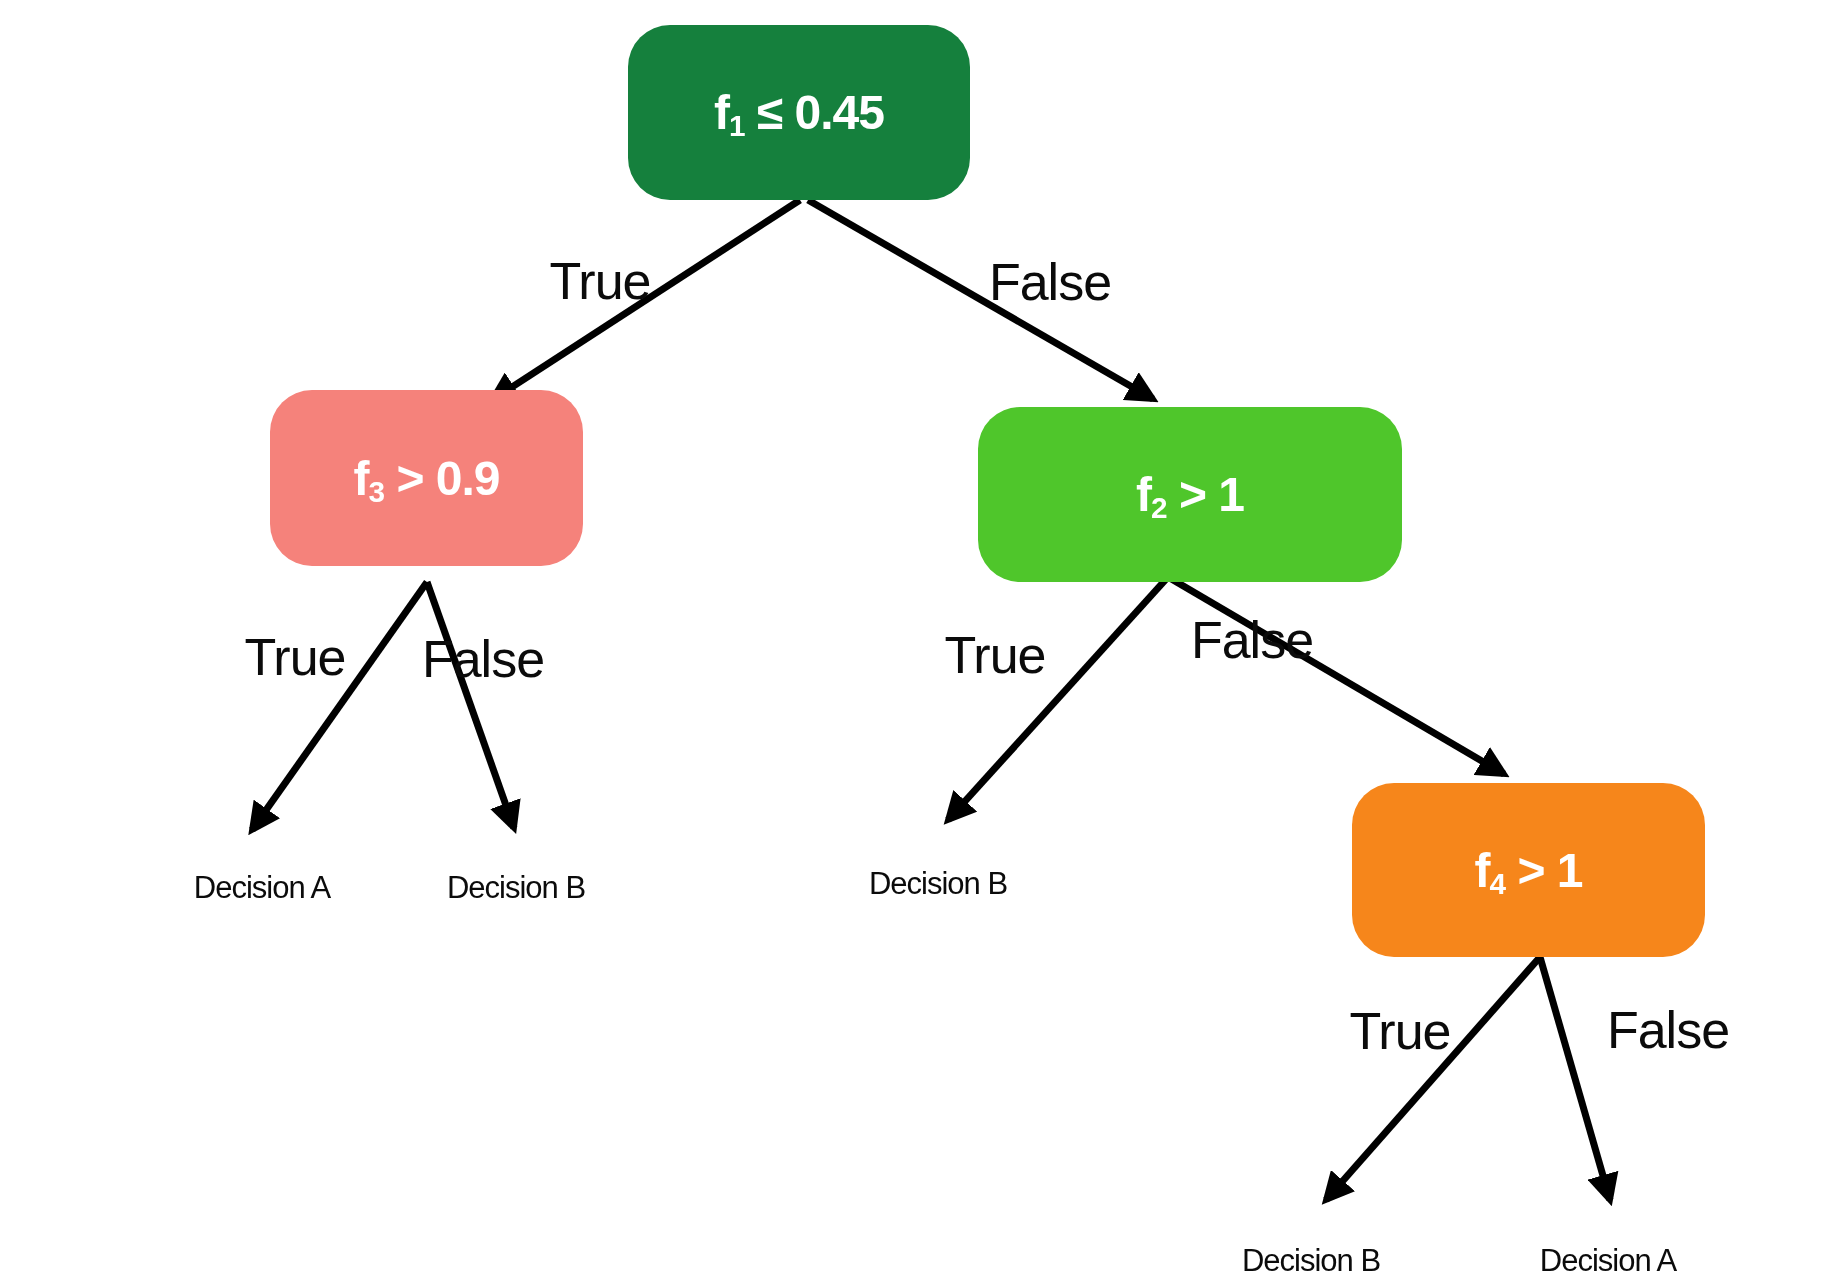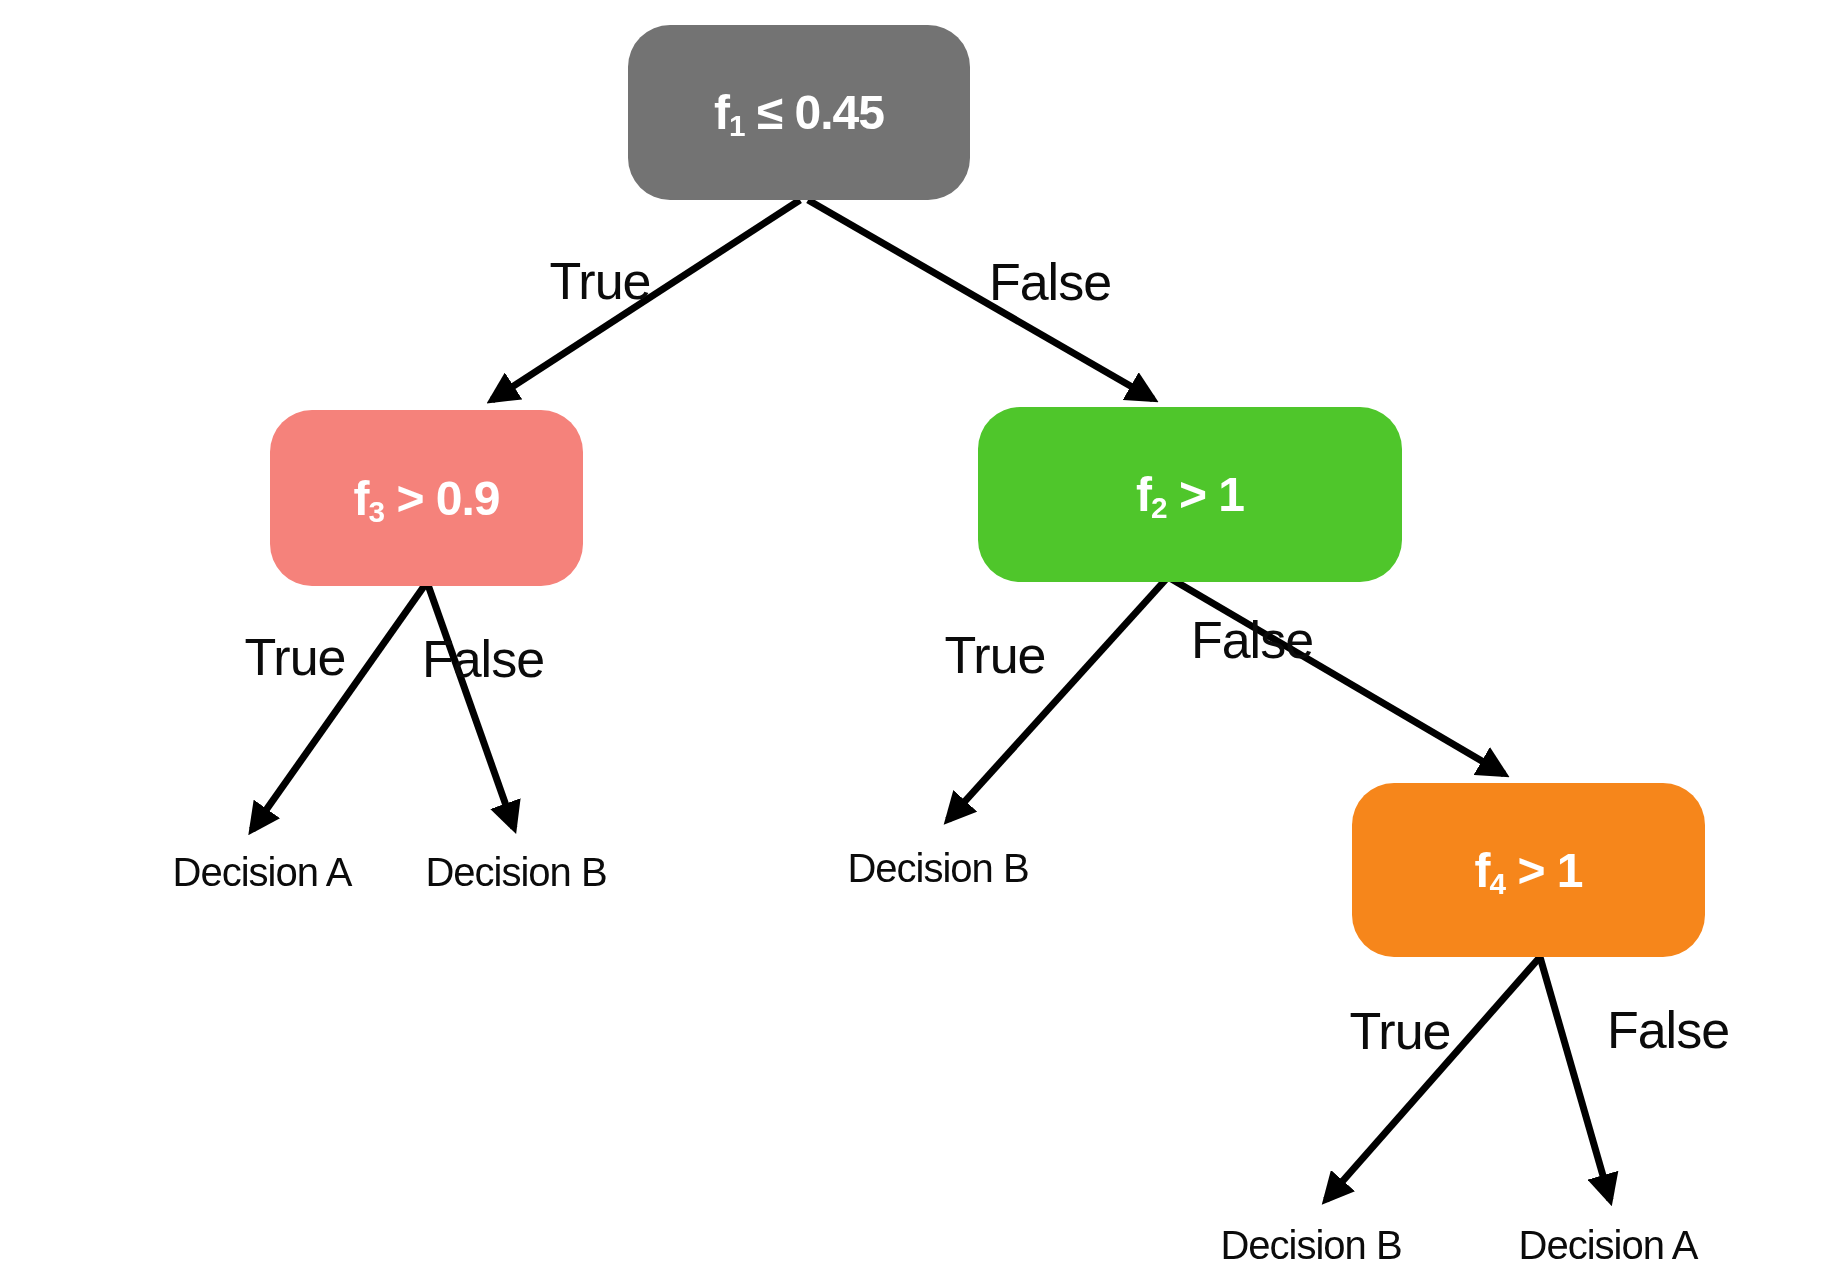--- a/index.html
+++ b/index.html
@@ -33,32 +33,32 @@
     font-size: 48px;
     letter-spacing: -1px;
     white-space: nowrap;
   }
   .node sub {
     font-size: 0.62em;
     line-height: 0;
     vertical-align: -0.22em;
   }
   .node-root  { left: 628px;  top: 25px;  width: 342px; height: 175px; }
-  .node-f3    { left: 270px;  top: 410px; width: 313px; height: 176px; }
+  .node-f3    { left: 270px;  top: 390px; width: 313px; height: 176px; }
   .node-f2    { left: 978px;  top: 407px; width: 424px; height: 175px; }
   .node-f4    { left: 1352px; top: 783px; width: 353px; height: 174px; }
   .elabel, .leaf {
     position: absolute;
     transform: translate(-50%, -50%);
     color: #0b0b0b;
     white-space: nowrap;
     letter-spacing: -1px;
   }
   .elabel { font-size: 52px; }
-  .leaf   { font-size: 40px; }
+  .leaf   { font-size: 31px; margin-top: 16px; }
   
   .el-1t { left: 600px;  top: 281px; }
   .el-1f { left: 1050px; top: 282px; }
   .el-2t { left: 295px;  top: 657px; }
   .el-2f { left: 483px;  top: 659px; }
   .el-3t { left: 995px;  top: 655px; }
   .el-3f { left: 1252px; top: 640px; }
   .el-4t { left: 1400px; top: 1031px; }
   .el-4f { left: 1668px; top: 1030px; }
   
@@ -82,21 +82,21 @@
     <path d="M 800 200 L 492 400" stroke="#000000" stroke-width="7" fill="none" marker-end="url(#arrow)"></path>
     <path d="M 808 200 L 1153 399" stroke="#000000" stroke-width="7" fill="none" marker-end="url(#arrow)"></path>
     <path d="M 427 582 L 252 830" stroke="#000000" stroke-width="7" fill="none" marker-end="url(#arrow)"></path>
     <path d="M 427 582 L 514 828" stroke="#000000" stroke-width="7" fill="none" marker-end="url(#arrow)"></path>
     <path d="M 1168 577 L 948 820" stroke="#000000" stroke-width="7" fill="none" marker-end="url(#arrow)"></path>
     <path d="M 1168 577 L 1504 774" stroke="#000000" stroke-width="7" fill="none" marker-end="url(#arrow)"></path>
     <path d="M 1540 957 L 1326 1200" stroke="#000000" stroke-width="7" fill="none" marker-end="url(#arrow)"></path>
     <path d="M 1540 957 L 1610 1200" stroke="#000000" stroke-width="7" fill="none" marker-end="url(#arrow)"></path>
   </svg>
 
-  <div class="node node-root" style="background-color: #737373; text-align: right;">
+  <div class="node node-root" style="background-color: #15803d; text-align: right;">
     <span><span>f</span><sub>1</sub><span> ≤ 0.45</span></span>
   </div>
 
   <div class="node node-f3" style="background-color: rgb(245, 130, 123);">
     <span><span>f</span><sub>3</sub><span> &gt; 0.9</span></span>
   </div>
 
   <div class="node node-f2" style="background-color: rgb(79, 198, 43);">
     <span><span>f</span><sub>2</sub><span> &gt; 1</span></span>
   </div>

